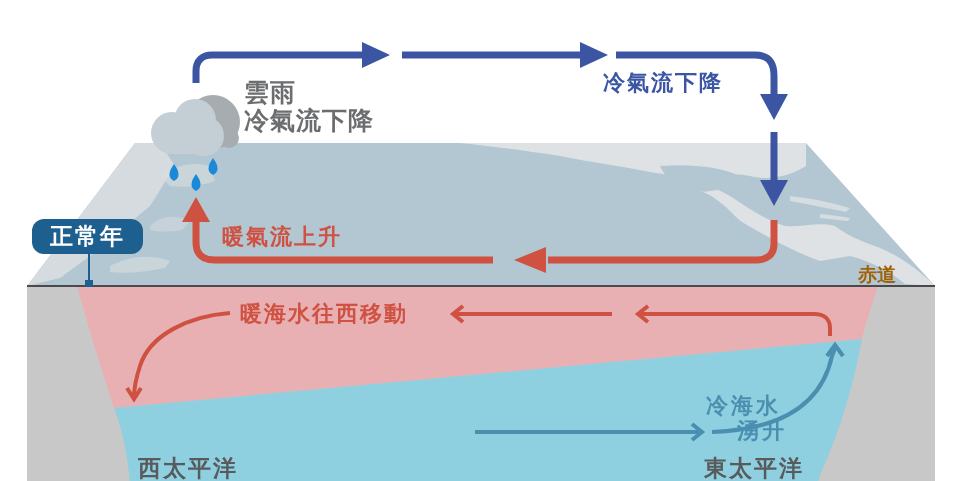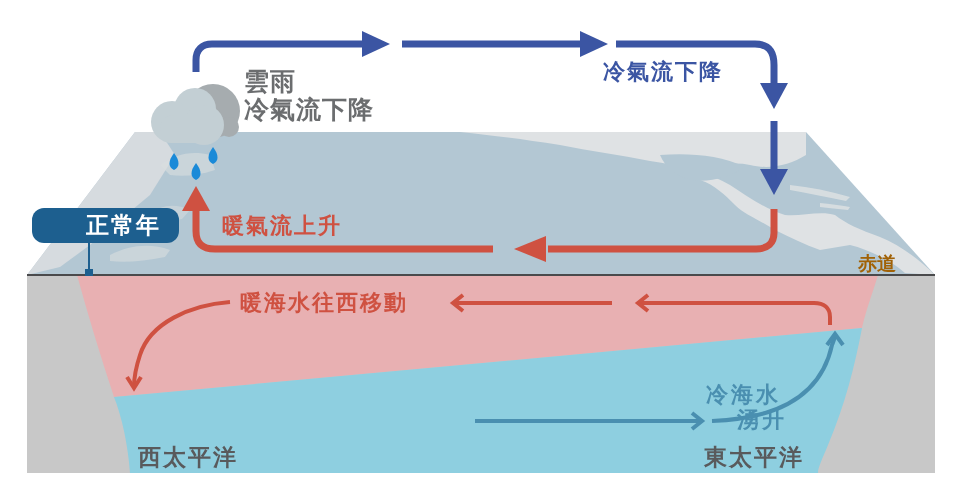--- a/index.html
+++ b/index.html
@@ -1,28 +1,28 @@
 <!DOCTYPE html>
 <html><head>
 <meta charset="utf-8">
 <style>
   html, body { margin: 0; padding: 0; background: #ffffff; }
   body { width: 960px; height: 481px; position: relative; overflow: hidden;
          font-family: "DejaVu Sans", "Liberation Sans", sans-serif; }
-  #stage { position: absolute; left: 0; top: 5px; width: 960px; height: 355px; }
+  #stage { position: absolute; left: 0; top: 16px; width: 960px; height: 355px; }
   .lbl { position: absolute; font-weight: bold; white-space: nowrap; line-height: 1; }
   .lbl-gray { color: #6b6d6f; font-size: 25px; letter-spacing: 1px; }
   .lbl-blue { color: #3b55a3; font-size: 22px; letter-spacing: 2px; }
   .lbl-red { color: #cf5141; font-size: 22px; letter-spacing: 2px; }
   .lbl-cold { color: #4a8fb0; font-size: 22px; letter-spacing: 3px; text-align: right; line-height: 1.15; margin-top: 36px; }
   .lbl-dark { color: #595a5c; font-size: 23px; letter-spacing: 2px; }
   .lbl-eq { color: #a16207; font-size: 19px; letter-spacing: 0px; }
   .badge { position: absolute; left: 32px; top: 203px; width: 111px; height: 35px;
            border-radius: 12px; background: #1d5f8f; color: #ffffff; font-weight: bold;
-           font-size: 23px; letter-spacing: 2px; display: flex; align-items: center; justify-content: center; padding-left: 36px; }
+           font-size: 23px; letter-spacing: 2px; display: flex; align-items: center; justify-content: center; }
   .badge-stem { position: absolute; left: 88px; top: 238px; width: 2px; height: 28px; background: #1d5f8f; }
   .badge-dot { position: absolute; left: 85px; top: 264px; width: 8px; height: 7px; background: #1d5f8f; }
 </style>
 </head>
 <body>
 
 <div id="stage">
   <svg width="960" height="481" viewBox="0 0 960 481">
     <defs>
       <marker id="m-blue" markerWidth="6" markerHeight="6" refX="3" refY="3" orient="auto" markerUnits="userSpaceOnUse"></marker>

